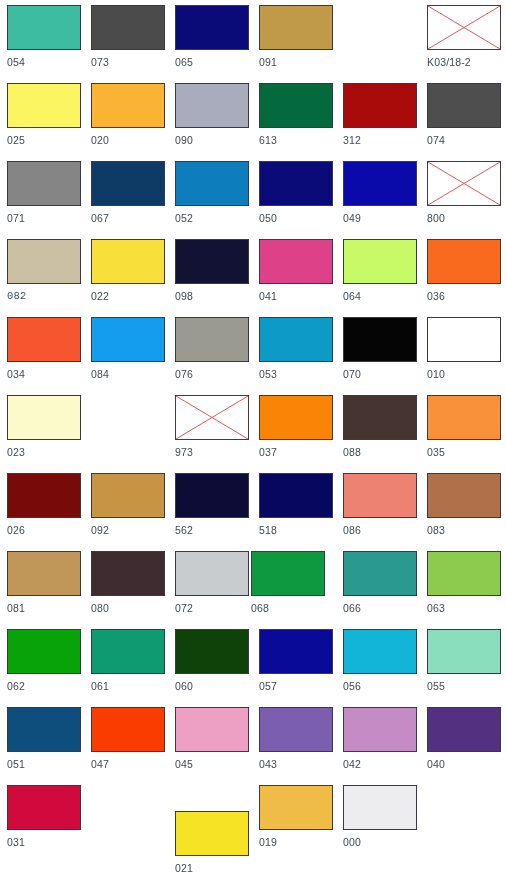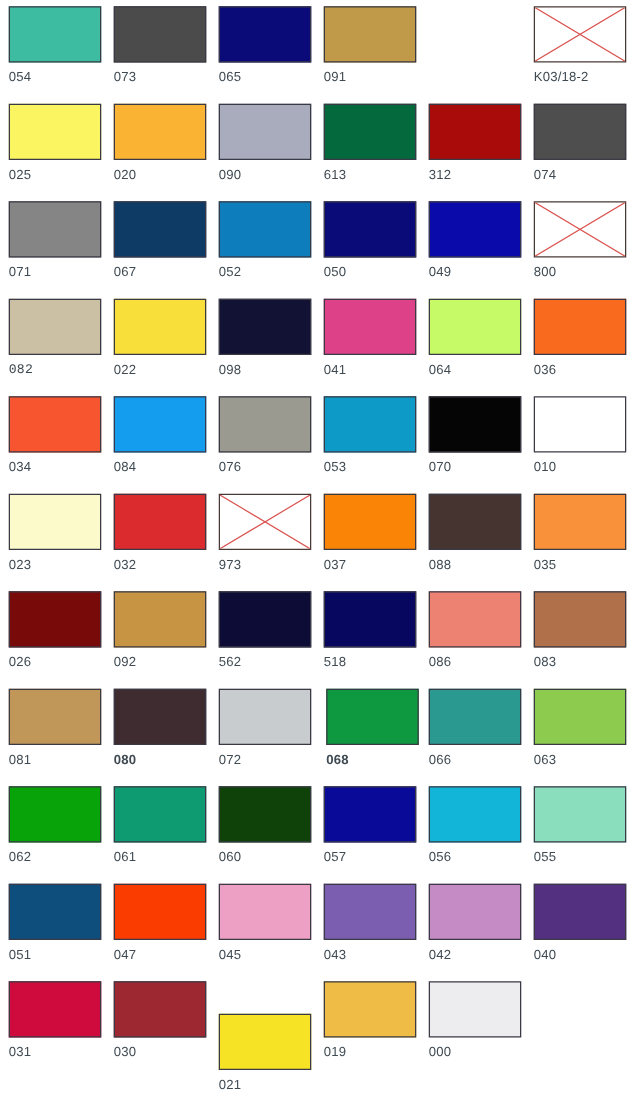--- a/index.html
+++ b/index.html
@@ -186,24 +186,20 @@
       <div class="swatch-label">070</div>
     </div>
     <div class="swatch-cell" style="left: 421px; top: 313px;">
       <div class="swatch-chip" style="background: rgb(255, 255, 255); border-color: rgb(58, 58, 70);"></div>
       <div class="swatch-label">010</div>
     </div>
     <div class="swatch-cell" style="left: 1px; top: 391px;">
       <div class="swatch-chip" style="background: rgb(252, 250, 203); border-color: rgb(58, 58, 70);"></div>
       <div class="swatch-label">023</div>
     </div>
-    <div class="swatch-cell" style="left: 85px; top: 391px;">
-      <div class="swatch-chip" style="background: rgb(219, 43, 47); border-color: rgb(58, 58, 70);"></div>
-      <div class="swatch-label">032</div>
-    </div>
     <div class="swatch-cell" style="left: 169px; top: 391px;">
       <div class="swatch-chip chip-empty">
         <svg class="cross" viewBox="0 0 74 45" preserveAspectRatio="none">
           <line x1="0" y1="0" x2="74" y2="45" stroke="#d9534f" stroke-width="1"></line>
           <line x1="74" y1="0" x2="0" y2="45" stroke="#d9534f" stroke-width="1"></line>
         </svg>
       </div>
       <div class="swatch-label">973</div>
     </div>
     <div class="swatch-cell" style="left: 253px; top: 391px;">
@@ -239,29 +235,29 @@
       <div class="swatch-label">086</div>
     </div>
     <div class="swatch-cell" style="left: 421px; top: 469px;">
       <div class="swatch-chip" style="background: rgb(176, 113, 74); border-color: rgb(58, 58, 70);"></div>
       <div class="swatch-label">083</div>
     </div>
     <div class="swatch-cell" style="left: 1px; top: 547px;">
       <div class="swatch-chip" style="background: rgb(192, 150, 89); border-color: rgb(58, 58, 70);"></div>
       <div class="swatch-label">081</div>
     </div>
-    <div class="swatch-cell" style="left: 85px; top: 547px; font-weight: bold;">
+    <div class="swatch-cell" style="left: 85px; top: 547px;">
       <div class="swatch-chip" style="background: rgb(62, 44, 48); border-color: rgb(58, 58, 70);"></div>
       <div class="swatch-label">080</div>
     </div>
     <div class="swatch-cell" style="left: 169px; top: 547px;">
       <div class="swatch-chip" style="background: rgb(201, 204, 207); border-color: rgb(58, 58, 70);"></div>
       <div class="swatch-label">072</div>
     </div>
-    <div class="swatch-cell" style="left: 255px; top: 547px; font-weight: bold;">
+    <div class="swatch-cell" style="left: 245px; top: 547px;">
       <div class="swatch-chip" style="background: rgb(14, 153, 64); border-color: rgb(58, 58, 70);"></div>
       <div class="swatch-label">068</div>
     </div>
     <div class="swatch-cell" style="left: 337px; top: 547px;">
       <div class="swatch-chip" style="background: rgb(42, 154, 145); border-color: rgb(58, 58, 70);"></div>
       <div class="swatch-label">066</div>
     </div>
     <div class="swatch-cell" style="left: 421px; top: 547px;">
       <div class="swatch-chip" style="background: rgb(140, 203, 78); border-color: rgb(58, 58, 70);"></div>
       <div class="swatch-label">063</div>
@@ -311,24 +307,20 @@
       <div class="swatch-label">042</div>
     </div>
     <div class="swatch-cell" style="left: 421px; top: 703px;">
       <div class="swatch-chip" style="background: rgb(83, 49, 128); border-color: rgb(58, 58, 70);"></div>
       <div class="swatch-label">040</div>
     </div>
     <div class="swatch-cell" style="left: 1px; top: 781px;">
       <div class="swatch-chip" style="background: rgb(207, 10, 60); border-color: rgb(58, 58, 70);"></div>
       <div class="swatch-label">031</div>
     </div>
-    <div class="swatch-cell" style="left: 85px; top: 781px;">
-      <div class="swatch-chip" style="background: rgb(158, 40, 50); border-color: rgb(58, 58, 70);"></div>
-      <div class="swatch-label">030</div>
-    </div>
     <div class="swatch-cell" style="left: 169px; top: 807px;">
       <div class="swatch-chip" style="background: rgb(247, 227, 37); border-color: rgb(58, 58, 70);"></div>
       <div class="swatch-label">021</div>
     </div>
     <div class="swatch-cell" style="left: 253px; top: 781px;">
       <div class="swatch-chip" style="background: rgb(239, 189, 69); border-color: rgb(58, 58, 70);"></div>
       <div class="swatch-label">019</div>
     </div>
     <div class="swatch-cell" style="left: 337px; top: 781px;">
       <div class="swatch-chip" style="background: rgb(237, 237, 239); border-color: rgb(58, 58, 70);"></div>

